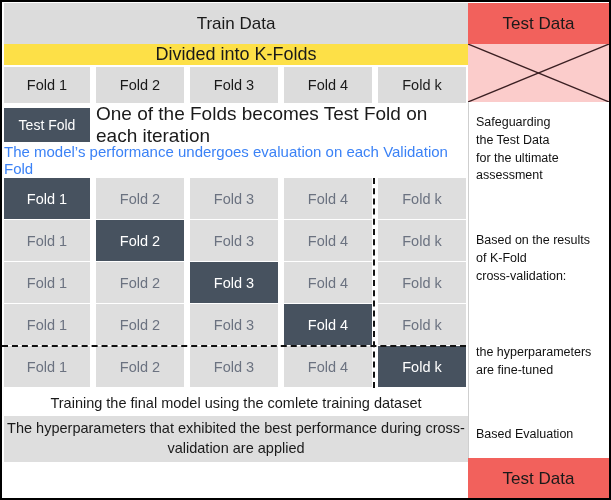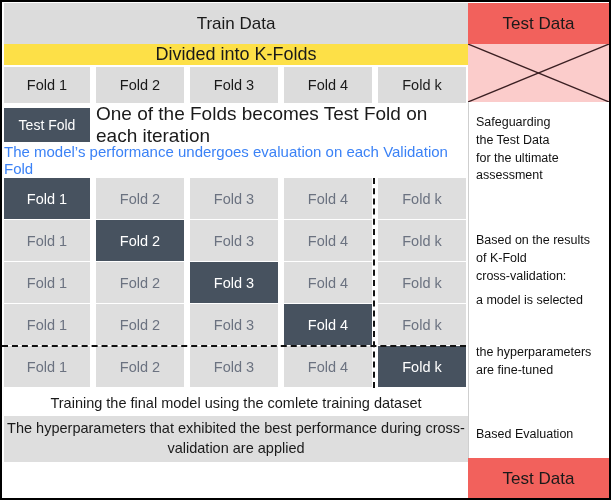--- a/index.html
+++ b/index.html
@@ -211,21 +211,20 @@
 
   <div class="abs sidebar-rule"></div>
 
   <div class="note n1">Safeguarding
 the Test Data
 for the ultimate
 assessment</div>
   <div class="note n2">Based on the results
 of K-Fold
 cross-validation:</div>
-  <div class="note n3">a model is selected</div>
   <div class="note n4">the hyperparameters
 are fine-tuned</div>
   <div class="note n6">Based Evaluation</div>
 
   <div class="abs hyper-block">The hyperparameters that exhibited the best performance during cross-validation are applied</div>
   <div class="abs final-train">Training the final model using the comlete training dataset</div>
   <div class="abs test-foot">Test Data</div>
 
 </div>
 

